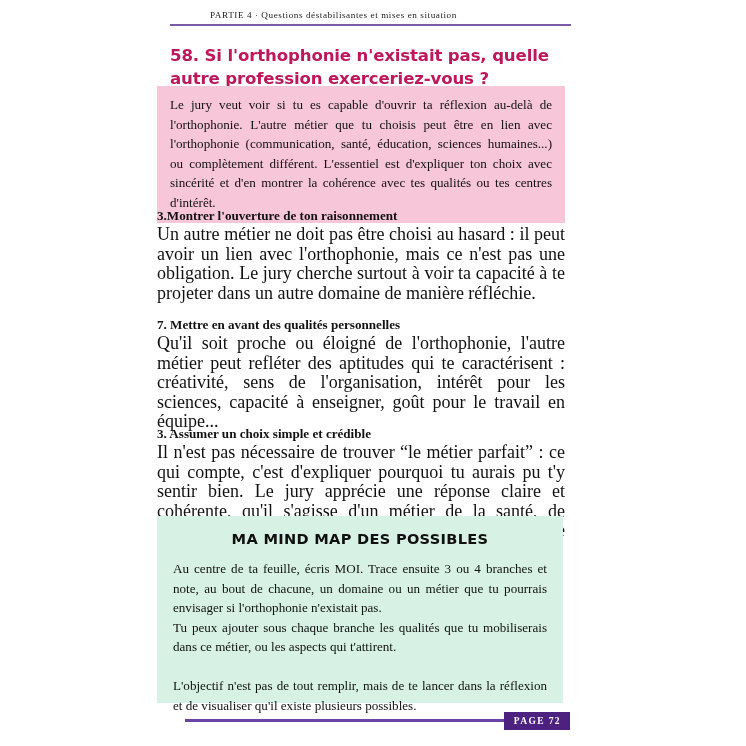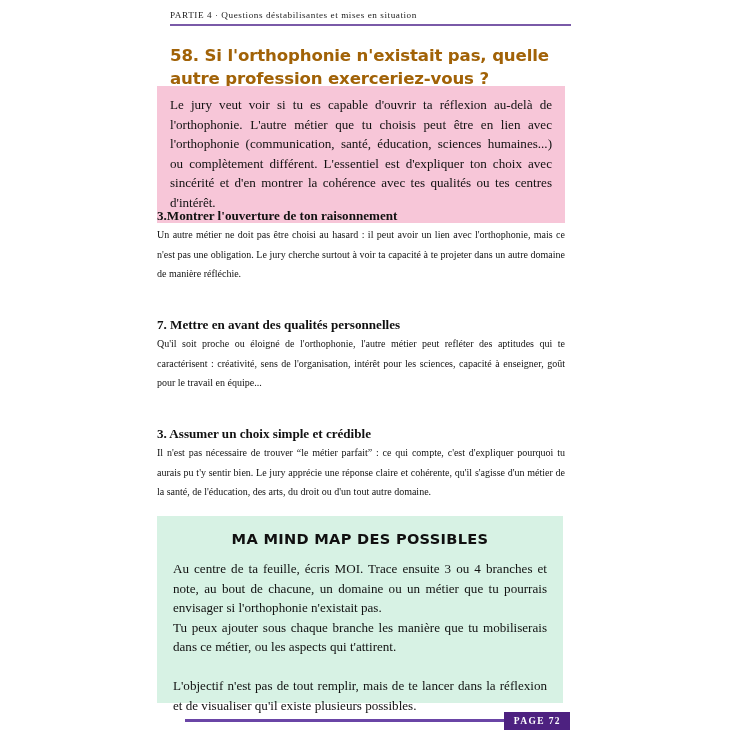--- a/index.html
+++ b/index.html
@@ -29,40 +29,41 @@
     top: 9px;
     width: 400px;
   }
   .header-text {
     font-family: "Liberation Serif", "DejaVu Serif", serif;
     font-size: 9.2px;
     letter-spacing: 0.55px;
     color: #1c1c1c;
     white-space: nowrap;
     line-height: 12px;
+    margin-left: 40px;
   }
   .header-rule {
     margin-top: 3px;
     height: 2px;
     width: 401px;
     background: #7a5aa8;
   }
 
   
   .title {
     position: absolute;
     left: 170px;
     top: 33px;
     width: 400px;
     font-family: "DejaVu Sans", "Liberation Sans", sans-serif;
     font-weight: bold;
     font-size: 16.6px;
     line-height: 23px;
     letter-spacing: -0.15px;
-    color: #a16207;
+    color: #be185d;
   }
 
   
   .pink-box {
     position: absolute;
     left: 157px;
     top: 86px;
     width: 408px;
     box-sizing: border-box;
     background: #f7c6d8;
@@ -85,21 +86,21 @@
   }
   .section h3 {
     margin: 0 0 0 0;
     font-size: 13.1px;
     font-weight: bold;
     line-height: 19.4px;
     color: #111111;
   }
   .section p {
     margin: 0;
-    font-size: 10px;
+    font-size: 18px;
     line-height: 19.4px;
     text-align: justify;
     text-align-last: left;
     color: #111111;
   }
 
   #section-1 { top: 206px; }
   #section-2 { top: 315px; }
   #section-3 { top: 424px; }
 
@@ -192,21 +193,21 @@
   </div>
 
   <div class="section" id="section-3">
     <h3>3. Assumer un choix simple et crédible</h3>
     <p>Il n'est pas nécessaire de trouver “le métier parfait” : ce qui compte, c'est d'expliquer pourquoi tu aurais pu t'y sentir bien. Le jury apprécie une réponse claire et cohérente, qu'il s'agisse d'un métier de la santé, de l'éducation, des arts, du droit ou d'un tout autre domaine.</p>
   </div>
 
   <div class="green-box">
     <div class="green-title">MA MIND MAP DES POSSIBLES</div>
     <p>Au centre de ta feuille, écris MOI. Trace ensuite 3 ou 4 branches et note, au bout de chacune, un domaine ou un métier que tu pourrais envisager si l'orthophonie n'existait pas.</p>
-    <p>Tu peux ajouter sous chaque branche les manière que tu mobiliserais dans ce métier, ou les aspects qui t'attirent.</p>
+    <p>Tu peux ajouter sous chaque branche les qualités que tu mobiliserais dans ce métier, ou les aspects qui t'attirent.</p>
     <div class="green-gap"></div>
     <p>L'objectif n'est pas de tout remplir, mais de te lancer dans la réflexion et de visualiser qu'il existe plusieurs possibles.</p>
   </div>
 
   <div class="footer">
     <div class="footer-rule"></div>
     <div class="page-badge">PAGE 72</div>
   </div>
 
 </div>

